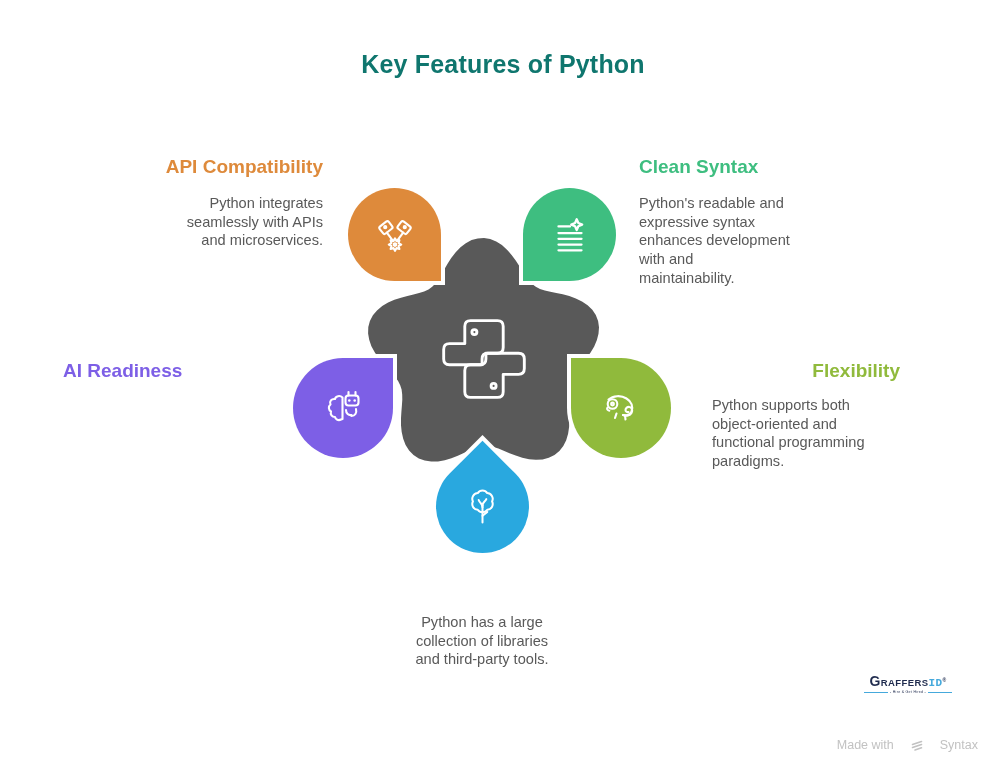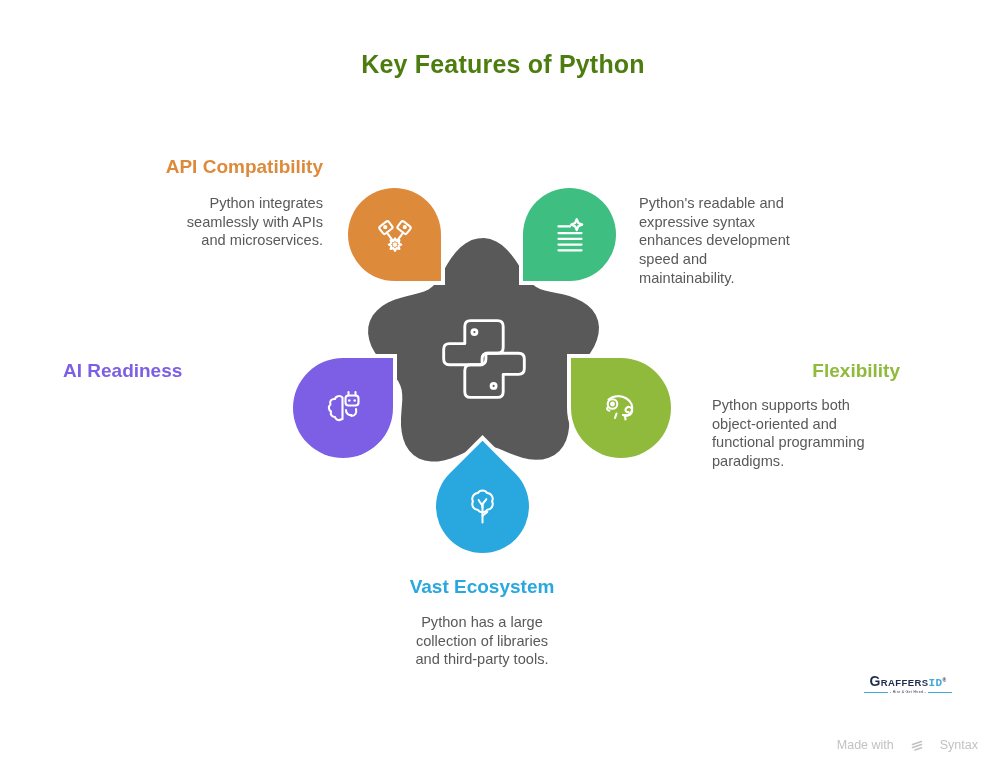--- a/index.html
+++ b/index.html
@@ -2,21 +2,21 @@
 <html><head>
 <meta charset="utf-8">
 <style>
   html,body{margin:0;padding:0;background:#ffffff;}
   #canvas{
     position:relative;width:1006px;height:775px;background:#ffffff;overflow:hidden;
     font-family:"Liberation Sans", sans-serif;
   }
   .page-title{
     position:absolute;left:0;top:50px;width:1006px;text-align:center;
-    font-size:25px;font-weight:700;color:#4d7c0f;letter-spacing:.2px;
+    font-size:25px;font-weight:700;color:#0f766e;letter-spacing:.2px;
   }
   .feature-title{position:absolute;font-size:19px;font-weight:700;line-height:1.2;}
   .feature-desc{
     position:absolute;font-size:14.6px;color:#595959;line-height:1.28;
     white-space:pre-line;
   }
   .petal{position:absolute;z-index:3;box-shadow:0 0 0 4px #ffffff;}
   .petal .icon{position:absolute;left:50%;top:50%;transform:translate(-50%,-50%);}
   #petal-api{left:348px;top:188px;width:93px;height:93px;border-radius:50% 50% 0 50%;}
   #petal-clean{left:523px;top:188px;width:93px;height:93px;border-radius:50% 50% 50% 0;}
@@ -140,35 +140,35 @@
         <path d="M24 33 L29 29"></path>
       </g>
     </svg>
   </div>
 
   <div class="feature-title" id="t-api" style="color: rgb(222, 138, 59);">API Compatibility</div>
   <div class="feature-desc" id="d-api">Python integrates
 seamlessly with APIs
 and microservices.</div>
 
+  <div class="feature-title" id="t-clean" style="color: rgb(62, 190, 128);">Clean Syntax</div>
   <div class="feature-desc" id="d-clean">Python's readable and
 expressive syntax
 enhances development
-speed and
+with and
 maintainability.</div>
 
   <div class="feature-title" id="t-ai" style="color: rgb(125, 95, 230);">AI Readiness</div>
 
   <div class="feature-title" id="t-flex" style="color: rgb(144, 186, 60);">Flexibility</div>
   <div class="feature-desc" id="d-flex">Python supports both
 object-oriented and
 functional programming
 paradigms.</div>
 
-  <div class="feature-title" id="t-eco" style="color: rgb(41, 168, 223);">Vast Ecosystem</div>
   <div class="feature-desc" id="d-eco">Python has a large
 collection of libraries
 and third-party tools.</div>
 
   <div class="gid">
     <div class="gid-name"><span class="first">G</span><span>RAFFERS</span><span class="gid-id">ID</span><span class="gid-tm">®</span></div>
     <div class="gid-tag">
       <span class="dash"></span>
       <span class="tag-text">- Hire &amp; Get Hired -</span>
       <span class="dash"></span>

